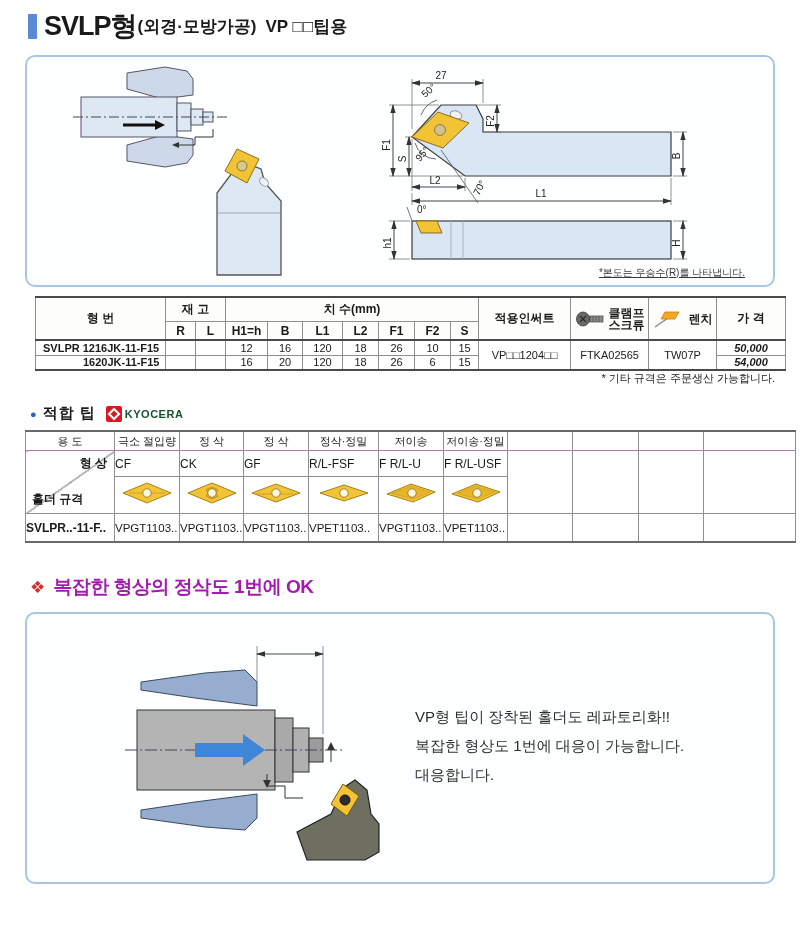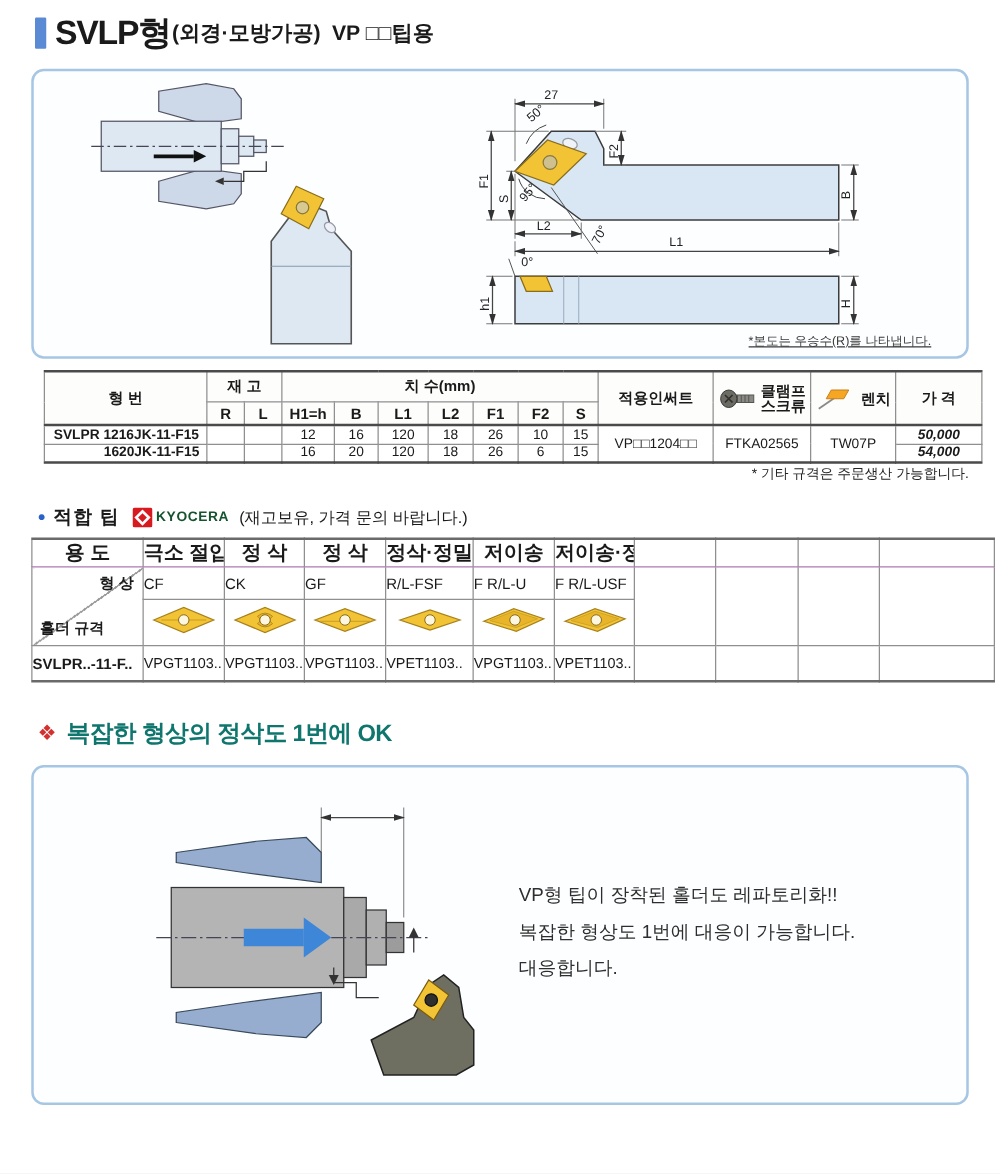--- a/index.html
+++ b/index.html
@@ -49,37 +49,37 @@
   .tips-bullet{color:#2a62c8;font-size:11px;}
   .tips-label{font-size:15px;font-weight:bold;letter-spacing:1px;}
   .kyocera{display:flex;align-items:center;gap:3px;margin-left:4px;}
   .k-text{font-weight:bold;font-size:11px;color:#14532d;letter-spacing:0.5px;}
   .tips-note{font-size:13px;margin-left:2px;}
 
   #tips-table{position:absolute;left:25px;top:430px;width:770px;
               border-top:2px solid #6a6a6a;border-bottom:2px solid #6a6a6a;}
   #tips-table th,#tips-table td{border:1px solid #8f8f8f;padding:0;background:#fff;
               overflow:hidden;white-space:nowrap;}
-  .usage-row th{height:18px;font-size:16px;font-weight:bold;background:#eef4fb;
+  .usage-row th{height:18px;font-size:11px;font-weight:normal;background:#eef4fb;
               border-bottom:1px solid #b07ab0 !important;text-align:center;}
   .shape-row td{height:25px;font-size:12px;text-align:left;padding-left:6px;}
   .image-row td{height:36px;text-align:center;}
   .model-row td,.model-row th{height:27px;font-size:12px;}
   .model-row th{text-align:left;padding-left:6px;background:#f6f8fa;}
   .model-row td{text-align:left;padding-left:8px;font-size:11.5px;}
   .diag-cell{position:relative;background:
       linear-gradient(to bottom right,transparent calc(50% - 0.7px),#999 calc(50% - 0.7px),
       #999 calc(50% + 0.7px),transparent calc(50% + 0.7px)) !important;}
   .shape-label{position:absolute;top:4px;right:7px;font-weight:bold;font-size:12px;}
   .holder-label{position:absolute;bottom:5px;left:6px;font-weight:bold;font-size:12px;}
 
   
   .feature-row{position:absolute;left:30px;top:574px;display:flex;align-items:center;gap:8px;}
   .feature-marker{color:#d43030;font-size:17px;}
-  .feature-title{font-size:19px;font-weight:bold;color:#0f766e;letter-spacing:-0.5px;}
+  .feature-title{font-size:19px;font-weight:bold;color:#a21caf;letter-spacing:-0.5px;}
   .feature-text{position:absolute;left:388px;top:88px;width:340px;font-size:15px;
                 line-height:29px;color:#2e2e2e;}
 </style>
 </head>
 <body>
 
 <svg width="0" height="0" style="position:absolute">
   <defs>
     <marker id="ah" viewBox="0 0 10 6" markerWidth="9" markerHeight="6" refX="9" refY="3" orient="auto-start-reverse">
       <path d="M0,0L10,3L0,6Z" fill="#333"></path>
@@ -277,21 +277,20 @@
     <span class="tips-bullet">●</span>
     <span class="tips-label">적합 팁</span>
     <span class="kyocera">
       <svg width="16" height="16" viewBox="0 0 16 16">
         <rect x="0" y="0" width="16" height="16" rx="2" fill="#d71920"></rect>
         <polygon points="8,1.5 14.5,8 8,14.5 1.5,8" fill="#ffffff"></polygon>
         <polygon points="8,4.5 11.5,8 8,11.5 4.5,8" fill="#d71920"></polygon>
       </svg>
       <span class="k-text">KYOCERA</span>
     </span>
-    <span class="tips-note">(재고보유, 가격 문의 바랍니다.)</span>
   </div>
 
   <table id="tips-table">
     <colgroup>
       <col style="width:89px">
         <col style="width:65px">
         <col style="width:64px">
         <col style="width:65px">
       <col style="width:70px">
         <col style="width:65px">

